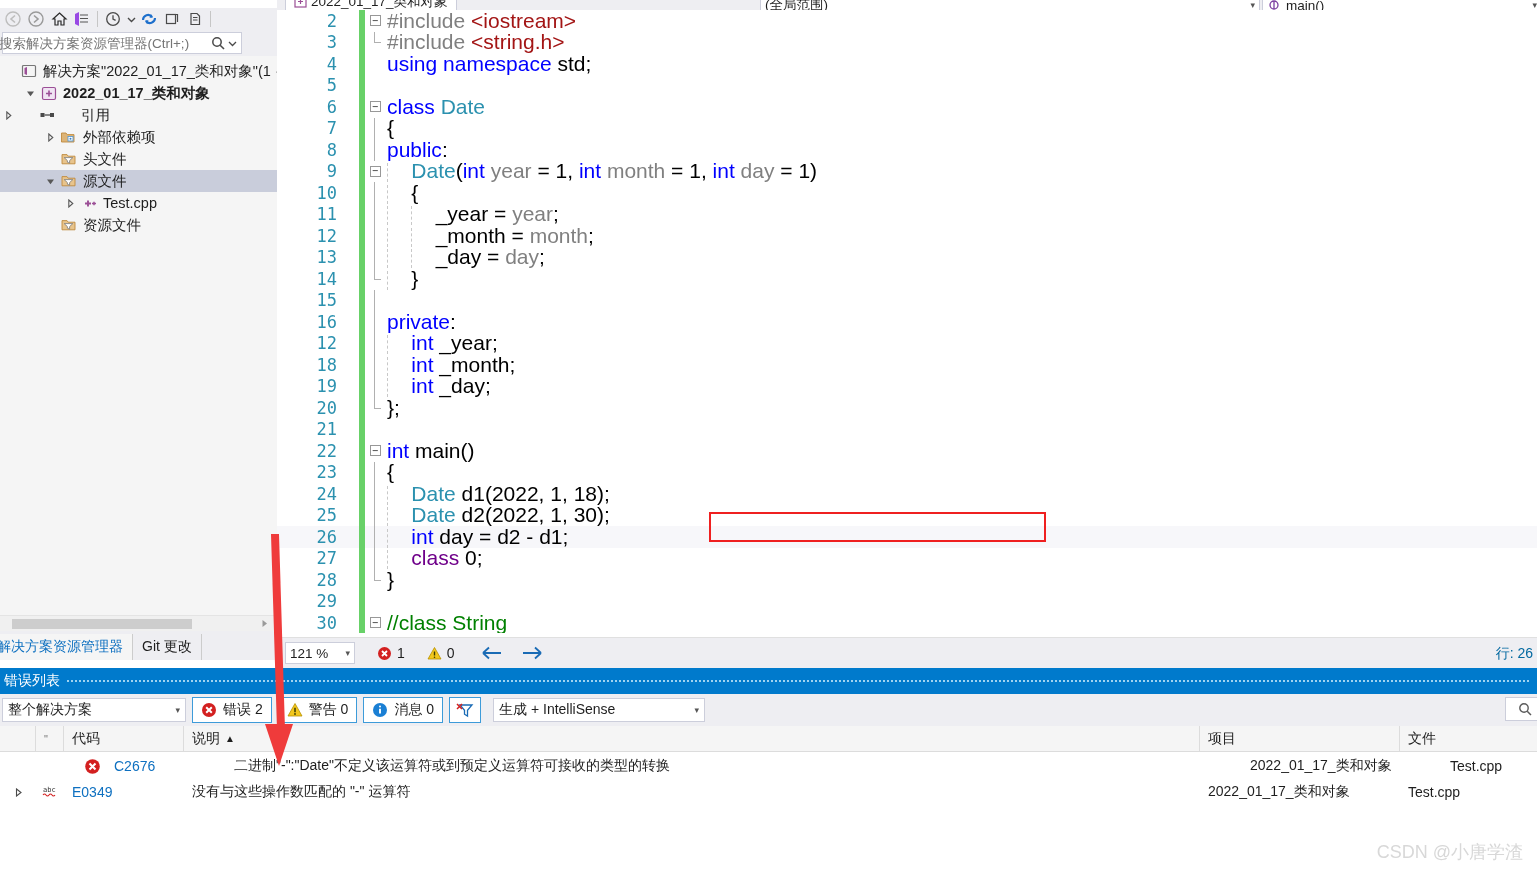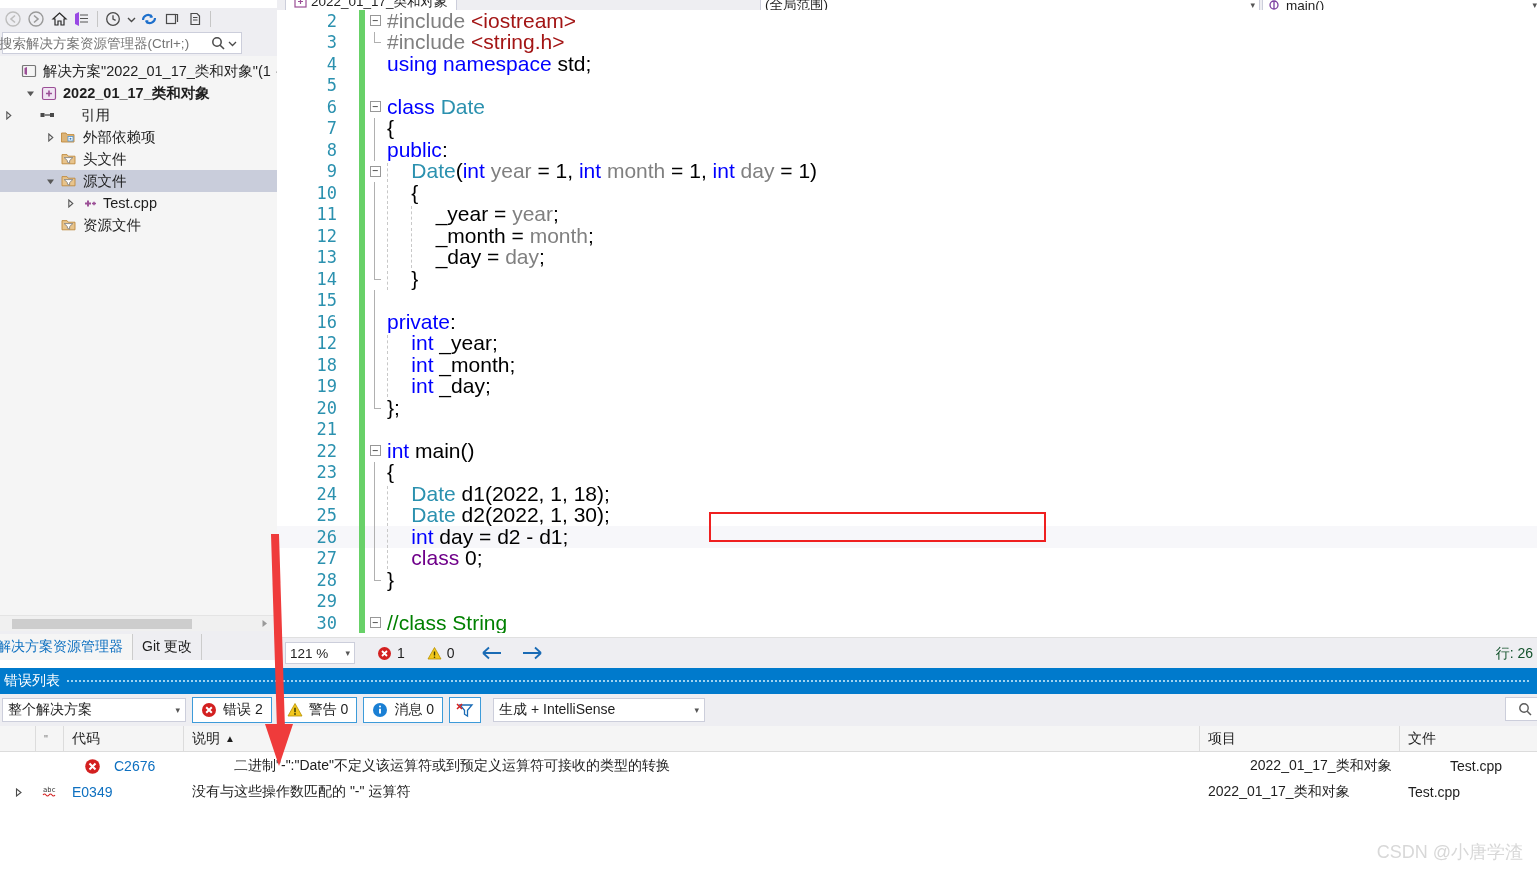--- a/index.html
+++ b/index.html
@@ -192,21 +192,21 @@
   #zoom-combo .zc-text { flex: 1; }
   #zoom-combo .zc-arrow { font-size: 9px; color: #555; }
   .status-item {
     display: flex; align-items: center; gap: 5px;
     margin-left: 22px; font-size: 14px; color: #1e1e1e;
   }
   .nav-arrow { margin-left: 26px; font-size: 19px; color: #1a6bb5; }
 
   #caret-pos {
     position: absolute; right: 4px; top: 7px;
-    font-size: 14px; color: #14532d; white-space: nowrap;
+    font-size: 14px; color: #0369a1; white-space: nowrap;
   }
 
   
   #errorlist {
     position: absolute; left: 0; top: 668px; width: 1537px; height: 204px;
     background: #ffffff;
   }
   #el-title {
     position: absolute; left: 0; top: 0; width: 1537px; height: 26px;
     background: #007acc; color: #ffffff;

